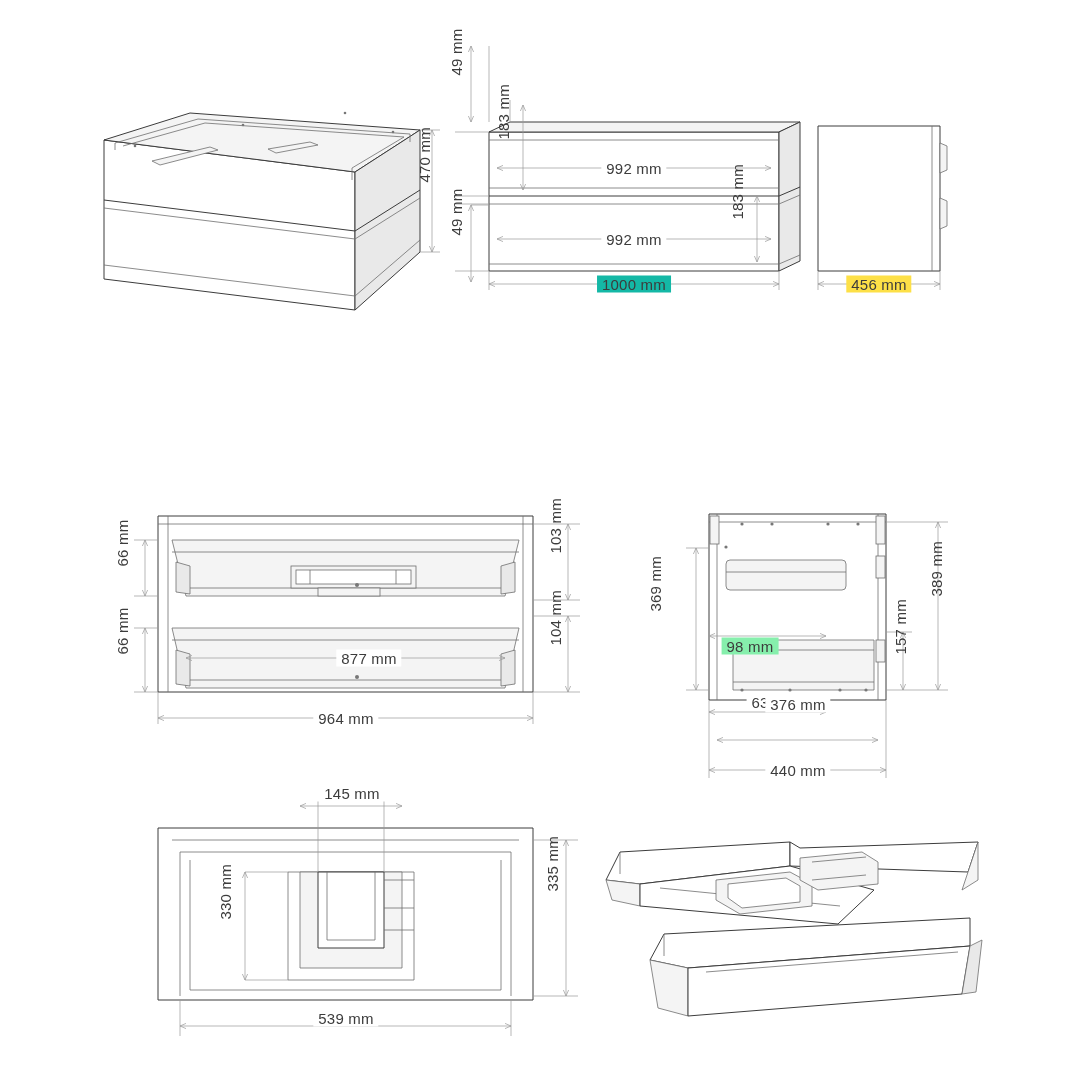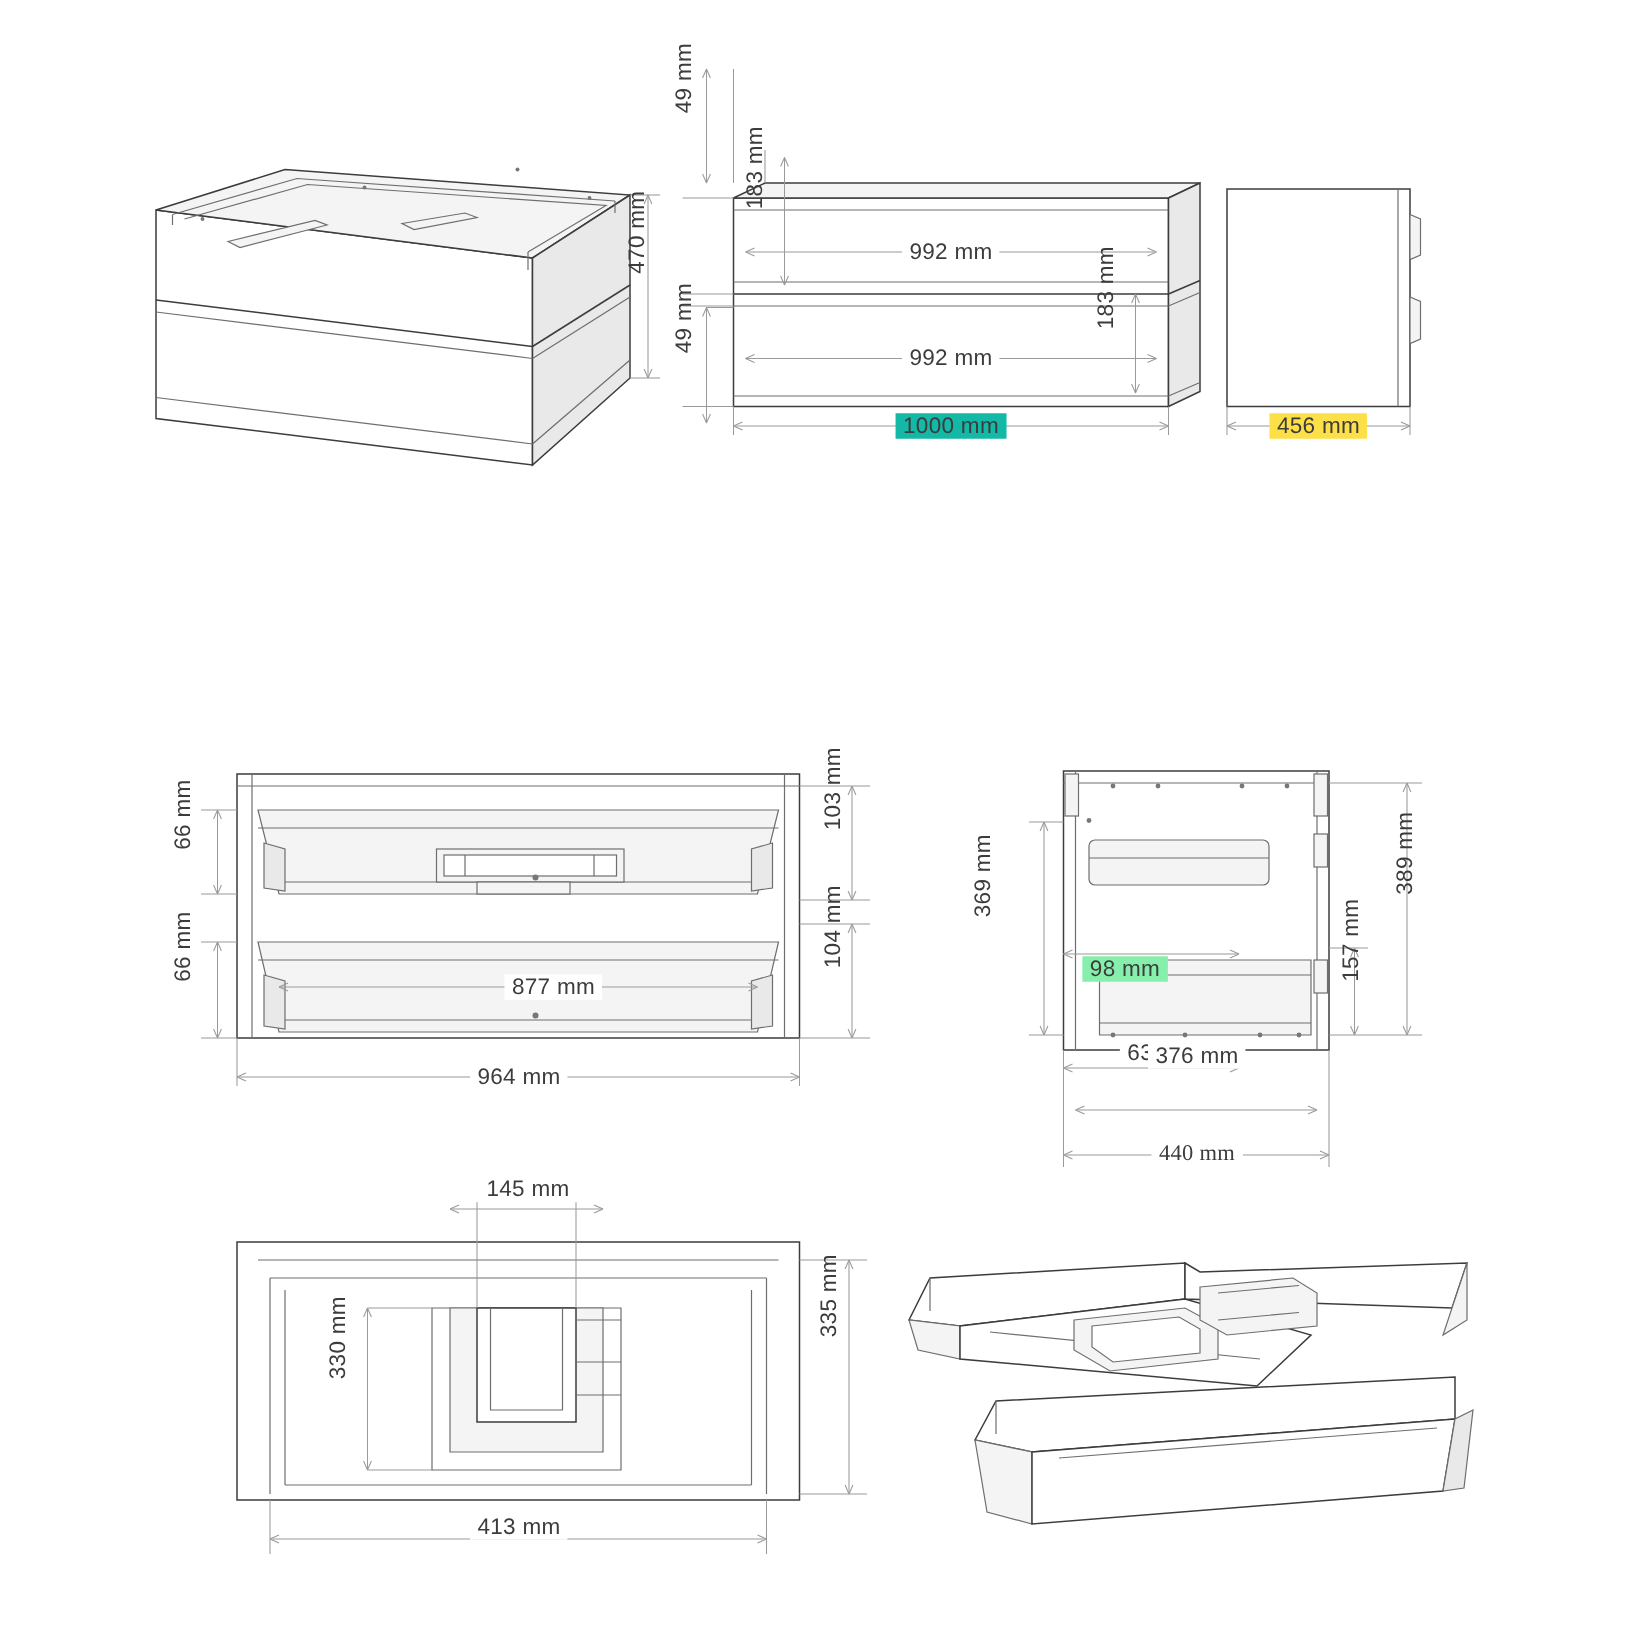--- a/index.html
+++ b/index.html
@@ -313,20 +313,20 @@
 <div class="dim v" style="left:575px;top:654px;transform:translate(-50%,-50%) rotate(-90deg);">104 mm</div>
 <div class="dim" style="left:346px;top:658px;transform:translate(-50%,-50%);background:#fff;padding:0 5px;margin-left:23px;">877 mm</div>
 <div class="dim" style="left:346px;top:718px;transform:translate(-50%,-50%);background:#fff;padding:0 5px;">964 mm</div>
 
 <div class="dim v" style="left:675px;top:620px;transform:translate(-50%,-50%) rotate(-90deg);">369 mm</div>
 <div class="dim v" style="left:956px;top:605px;transform:translate(-50%,-50%) rotate(-90deg);">389 mm</div>
 <div class="dim v" style="left:920px;top:663px;transform:translate(-50%,-50%) rotate(-90deg);">157 mm</div>
 <div class="dim" style="left:750px;top:646px;transform:translate(-50%,-50%);background:#86efac;padding:0 5px;">98 mm</div>
 <div class="dim" style="left:775px;top:702px;transform:translate(-50%,-50%);background:#fff;padding:0 5px;">63 mm</div>
 <div class="dim" style="left:798px;top:704px;transform:translate(-50%,-50%);background:#fff;padding:0 5px;">376 mm</div>
-<div class="dim" style="left:798px;top:770px;transform:translate(-50%,-50%);background:#fff;padding:0 5px;font-family:Liberation Serif, serif;">440 mm</div>
+<div class="dim" style="left:798px;top:770px;transform:translate(-50%,-50%);background:#fff;padding:0 5px;">440 mm</div>
 
 <div class="dim" style="left:352px;top:793px;transform:translate(-50%,-50%);background:#fff;padding:0 21px;">145 mm</div>
 <div class="dim v" style="left:245px;top:928px;transform:translate(-50%,-50%) rotate(-90deg);">330 mm</div>
 <div class="dim v" style="left:572px;top:900px;transform:translate(-50%,-50%) rotate(-90deg);">335 mm</div>
-<div class="dim" style="left:346px;top:1018px;transform:translate(-50%,-50%);background:#fff;padding:0 5px;">413 mm</div>
+<div class="dim" style="left:346px;top:1018px;transform:translate(-50%,-50%);background:#fff;padding:0 5px;">539 mm</div>
 
 </div>
 
 </body></html>

